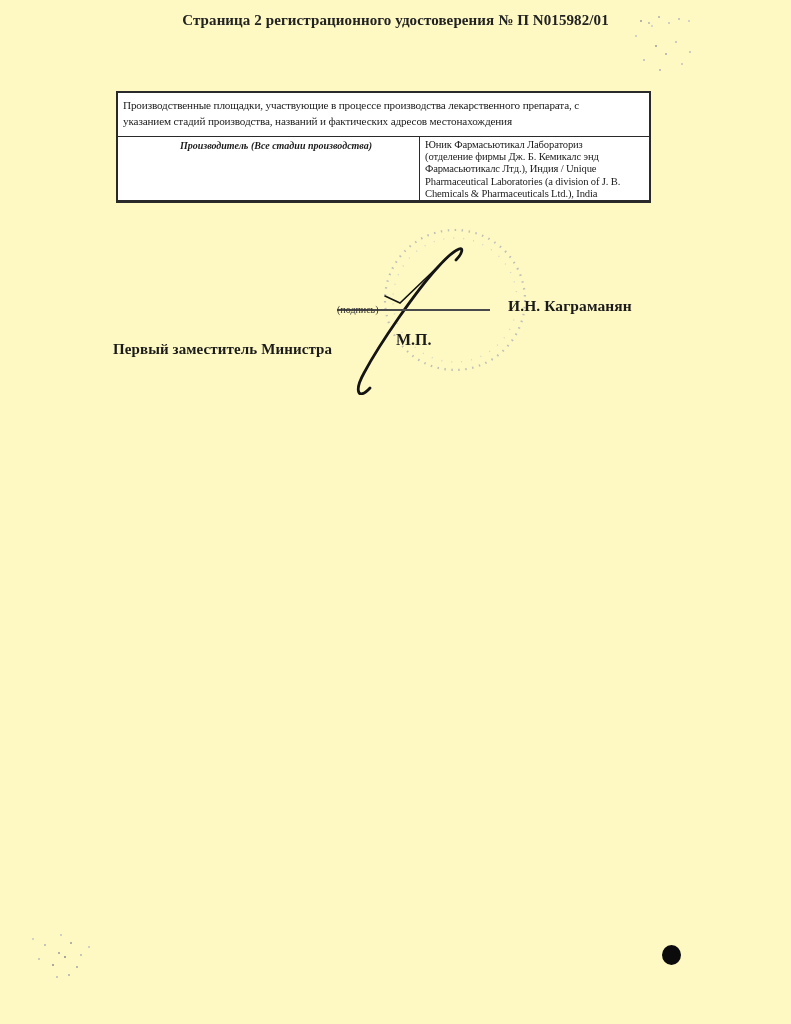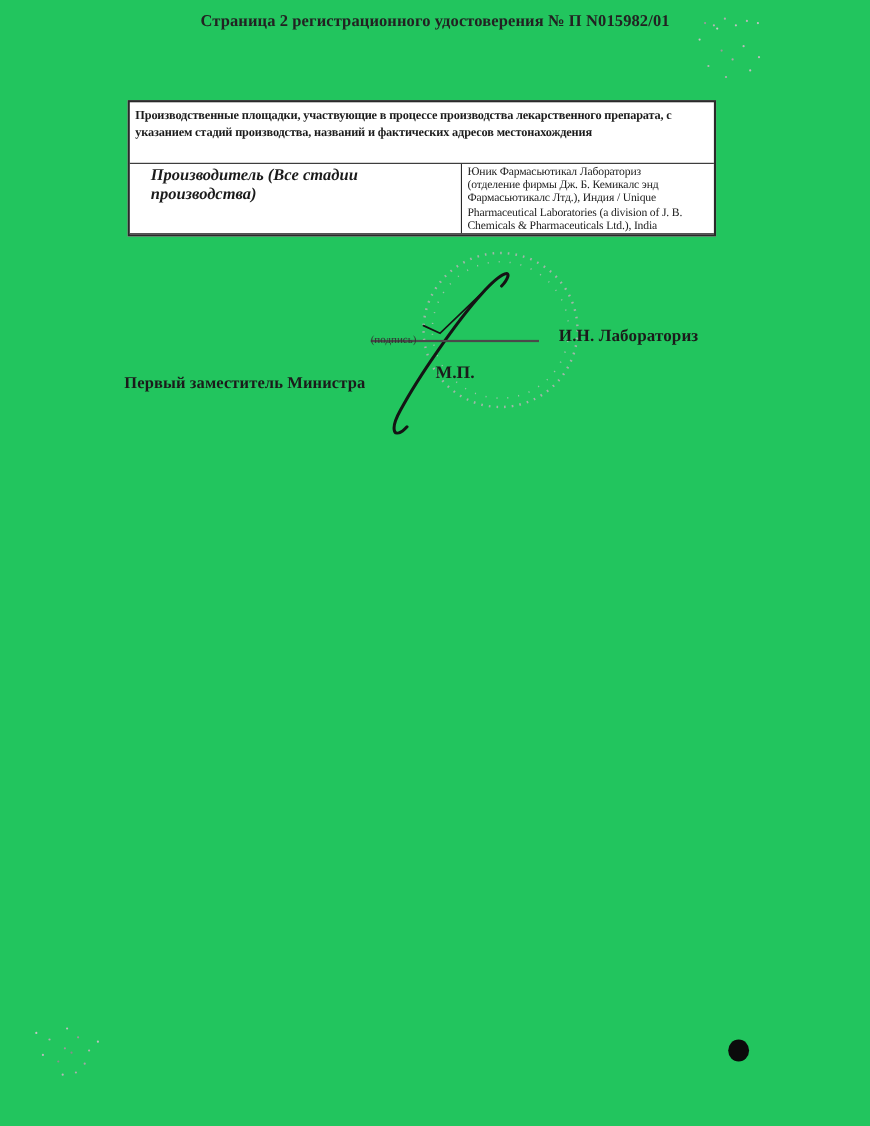--- a/index.html
+++ b/index.html
@@ -6,21 +6,21 @@
     margin: 0;
     padding: 0;
     background: #e8e8e8;
     font-family: "Liberation Serif", "DejaVu Serif", serif;
   }
   .page {
     position: relative;
     width: 791px;
     height: 1024px;
     margin: 0 auto;
-    background: #22c55e;
+    background: #fef9c3;
     color: #1b1b1b;
     overflow: hidden;
   }
 
   
   .page-header {
     position: absolute;
     top: 12px;
     left: 0;
     width: 100%;
@@ -36,43 +36,44 @@
     position: absolute;
     left: 116px;
     top: 91px;
     width: 535px;
     border: 2px solid #2a2a2a;
     box-sizing: border-box;
     background: #fff;
   }
   .t-row { box-sizing: border-box; overflow: hidden; }
   .t-header {
-    height: 56px;
+    height: 44px;
     border-bottom: 1.7px solid #2a2a2a;
     padding: 4px 5px 0 5px;
     font-size: 11.2px;
-    font-weight: bold;
+    font-weight: normal;
     line-height: 16px;
     letter-spacing: -0.15px;
     white-space: pre;
   }
   .t-main {
     display: flex;
     height: 63px;
     border-bottom: 1.7px solid #2a2a2a;
   }
   .t-cell-left {
     width: 302px;
     box-sizing: border-box;
     border-right: 1.5px solid #2a2a2a;
     padding: 3px 4px 0 19px;
-    font-size: 15px;
+    font-size: 10px;
     font-style: italic;
     font-weight: bold;
     overflow: hidden;
+    text-align: center;
   }
   .t-cell-right {
     flex: 1;
     box-sizing: border-box;
     padding: 2px 2px 0 5px;
     font-size: 10.6px;
     line-height: 12.2px;
     letter-spacing: -0.15px;
     white-space: pre;
     overflow: hidden;
@@ -202,21 +203,21 @@
   </svg>
 
   <div class="signer-title">Первый заместитель Министра</div>
 
   <div class="signature-line"></div>
 
   <div class="signature-caption">(подпись)</div>
 
   <div class="seal-abbr">М.П.</div>
 
-  <div class="signer-name">И.Н. Лабораториз</div>
+  <div class="signer-name">И.Н. Каграманян</div>
 
   <div class="punch-dot"></div>
 
   <div class="speckle sp-bl"></div>
   <div class="speckle sp-tr"></div>
   <div class="speckle sp-ht"></div>
 
 </div>
 
 </body></html>

